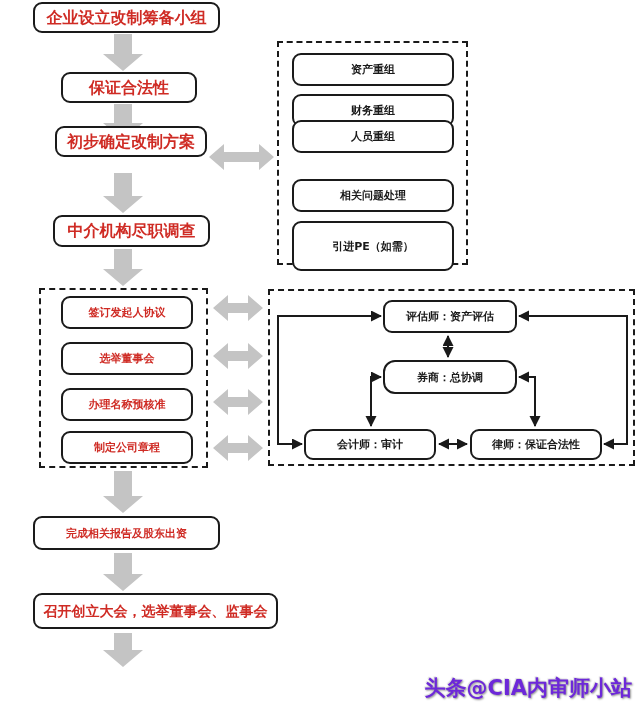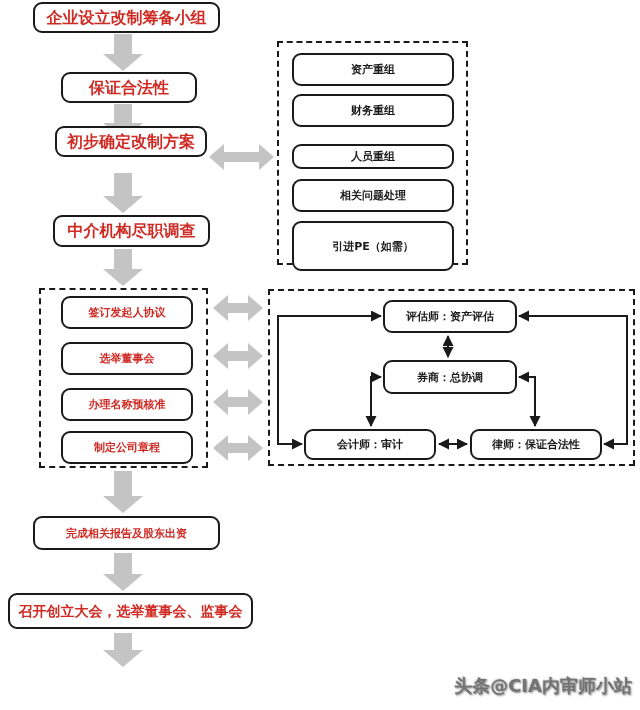--- a/index.html
+++ b/index.html
@@ -26,36 +26,36 @@
     align-items: center;
     justify-content: center;
     font-weight: bold;
     white-space: nowrap;
     line-height: 1;
   }
   .red   { color: var(--red, #cf2b24); }
   .black { color: var(--ink, #1a1a1a); }
   .fs16 { font-size: 16px; }
   .fs15 { font-size: 11px; }
-  .fs14 { font-size: 14px; }
+  .fs14 { font-size: 14px; margin-left: 25px; }
   .panel {
     position: absolute;
     box-sizing: border-box;
     border: 2px dashed var(--ink, #1a1a1a);
     background: transparent;
   }
   .blockarrow { fill: var(--gray, #c4c4c4); }
   .connector  { stroke: var(--ink, #1a1a1a); stroke-width: 2; fill: none; }
   .watermark {
     position: absolute;
     right: 8px;
     top: 674px;
-    font-size: 18px;
+    font-size: 21px;
     font-weight: bold;
-    color: #737373;
+    color: #6d28d9;
     text-shadow: 1px 1px 2px #8f8f8f, -1px -1px 1px #e2e2e2;
     white-space: nowrap;
   }
 </style>
 </head>
 <body>
 
 <div class="canvas">
 
   <svg class="layer" viewBox="0 0 640 710" xmlns="http://www.w3.org/2000/svg">
@@ -91,33 +91,33 @@
   </svg>
 
   <div class="box red fs16" style="left:33px; top:2px; width:187px; height:31px;">企业设立改制筹备小组</div>
   <div class="box red fs16" style="left:61px; top:72px; width:136px; height:31px;">保证合法性</div>
   <div class="box red fs16" style="left:55px; top:126px; width:152px; height:31px;">初步确定改制方案</div>
   <div class="box red fs16" style="left:53px; top:215px; width:157px; height:32px;">中介机构尽职调查</div>
 
   <div class="panel" style="left:277px; top:41px; width:191px; height:224px;"></div>
   <div class="box black fs15" style="left:292px; top:53px; width:162px; height:33px;">资产重组</div>
   <div class="box black fs15" style="left:292px; top:94px; width:162px; height:33px;">财务重组</div>
-  <div class="box black fs15" style="left:292px; top:144px; width:162px; height:25px;">人员重组</div>
+  <div class="box black fs15" style="left:292px; top:120px; width:162px; height:33px;">人员重组</div>
   <div class="box black fs15" style="left:292px; top:179px; width:162px; height:33px;">相关问题处理</div>
   <div class="box black fs15" style="left:292px; top:221px; width:162px; height:50px;">引进PE（如需）</div>
 
   <div class="panel" style="left:39px; top:288px; width:169px; height:180px;"></div>
   <div class="box red fs15" style="left:61px; top:296px; width:132px; height:33px;">签订发起人协议</div>
   <div class="box red fs15" style="left:61px; top:342px; width:132px; height:33px;">选举董事会</div>
   <div class="box red fs15" style="left:61px; top:388px; width:132px; height:33px;">办理名称预核准</div>
   <div class="box red fs15" style="left:61px; top:431px; width:132px; height:33px;">制定公司章程</div>
 
   <div class="panel" style="left:268px; top:289px; width:367px; height:177px;"></div>
   <div class="box black fs15" style="left:383px; top:300px; width:134px; height:33px;">评估师：资产评估</div>
-  <div class="box black fs15" style="left:383px; top:360px; width:134px; height:34px;">券商：总协调</div>
+  <div class="box black fs15" style="left:383px; top:360px; width:134px; height:34px;border-radius:12px;">券商：总协调</div>
   <div class="box black fs15" style="left:304px; top:429px; width:132px; height:31px;">会计师：审计</div>
   <div class="box black fs15" style="left:470px; top:429px; width:132px; height:31px;">律师：保证合法性</div>
 
   <div class="box red fs15" style="left:33px; top:516px; width:187px; height:34px;">完成相关报告及股东出资</div>
   <div class="box red fs14" style="left:8px; top:593px; width:245px; height:36px;">召开创立大会，选举董事会、监事会</div>
 
   <div class="watermark">头条@CIA内审师小站</div>
 
 </div>
 

